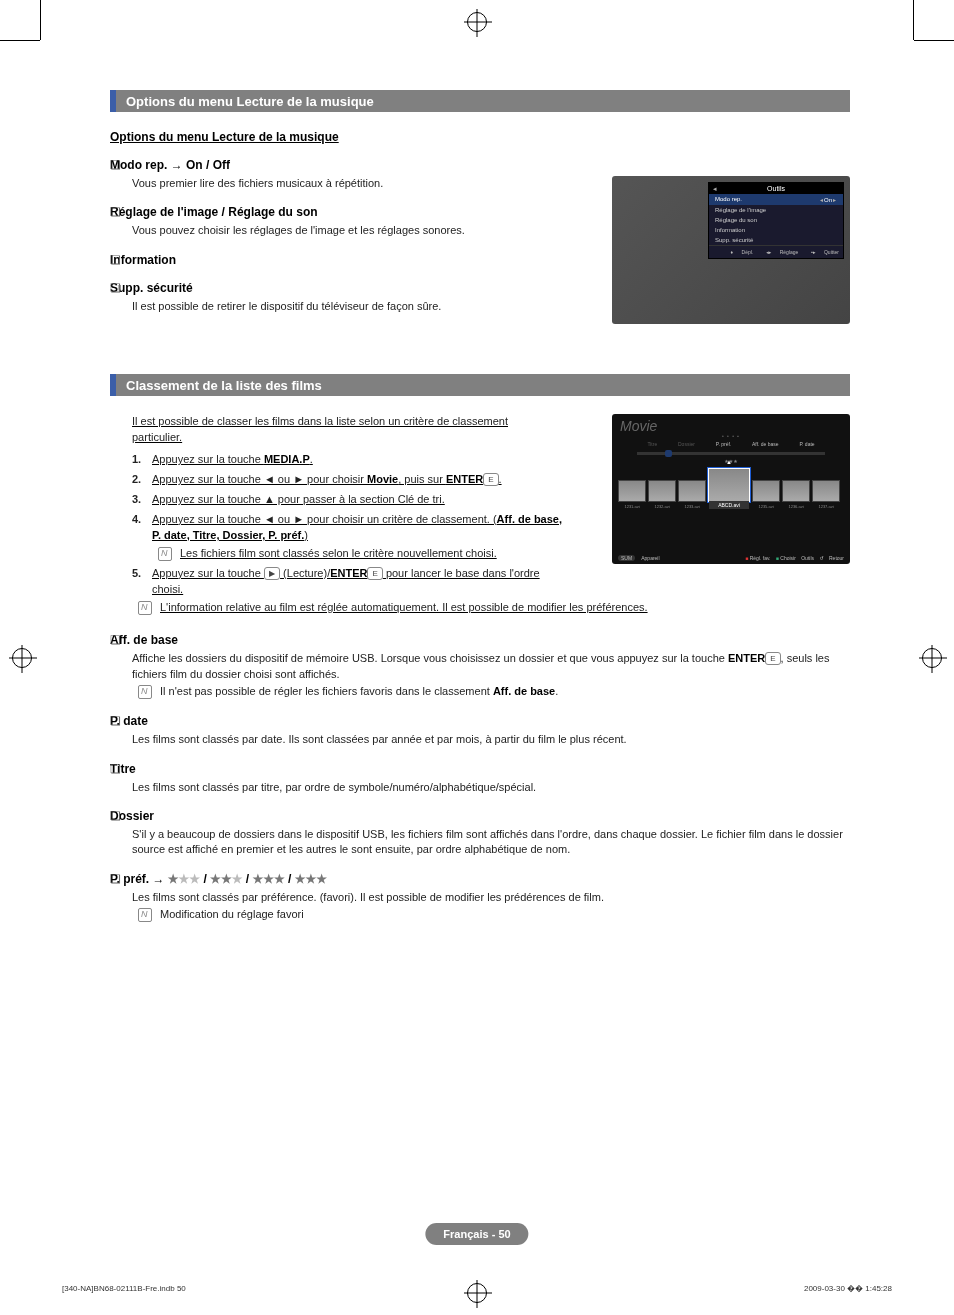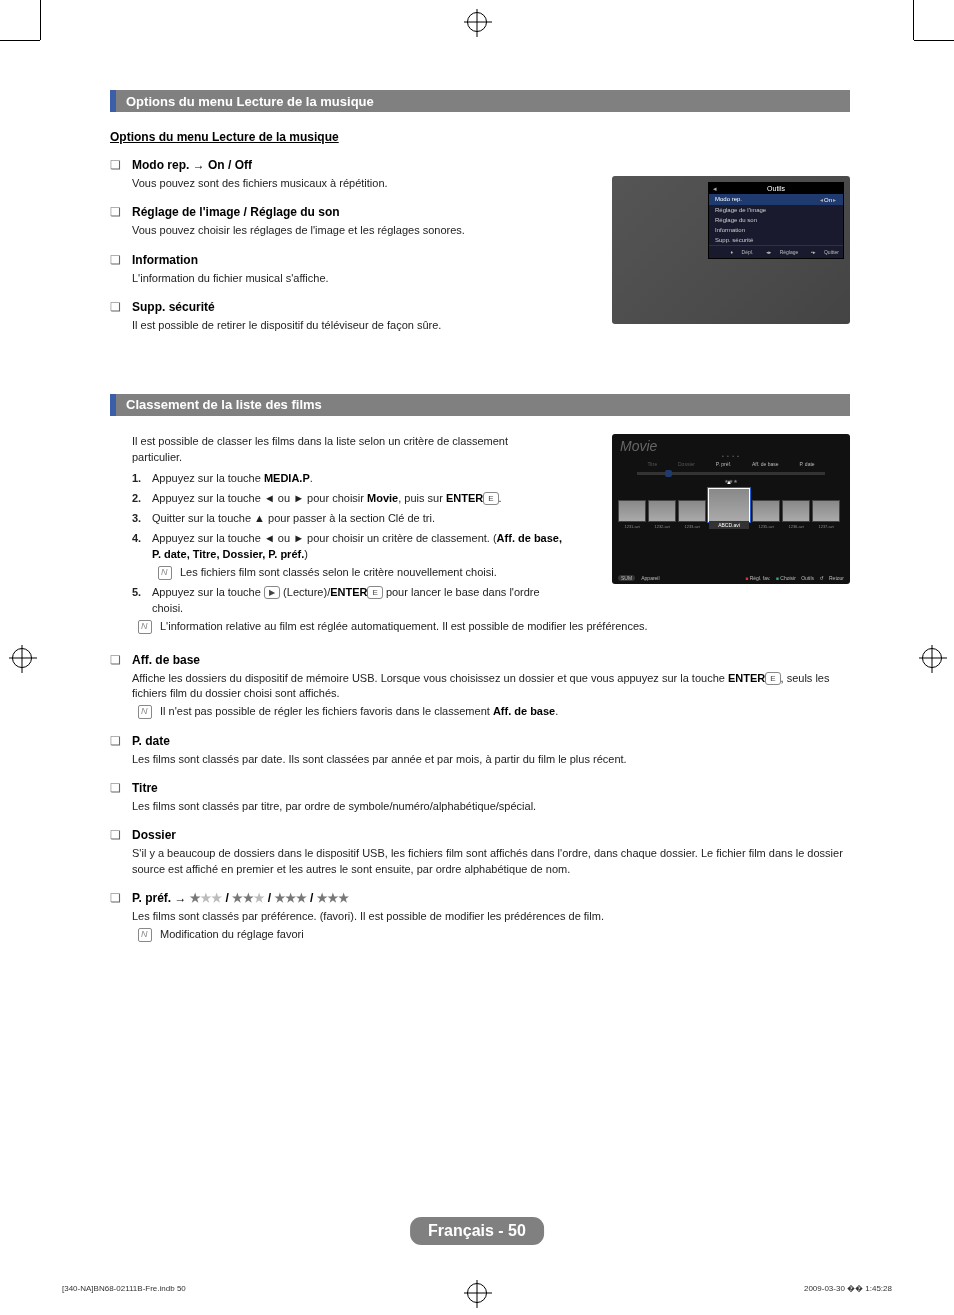--- a/index.html
+++ b/index.html
@@ -64,21 +64,20 @@
     text-decoration: underline;
     font-size: 12px;
     margin-bottom: 14px;
   }
 
   .opt-block { margin-bottom: 14px; }
   .opt-title {
     font-weight: bold;
     font-size: 12px;
     margin-bottom: 4px;
-    padding-left: 22px;
     position: relative;
   }
   .opt-title::before {
     content: "❏";
     position: absolute;
     left: 0;
     color: #666;
     font-weight: normal;
   }
   .opt-desc {
@@ -338,21 +337,21 @@
   }
 
   .page-footer-badge {
     position: absolute;
     left: 50%;
     transform: translateX(-50%);
     bottom: 70px;
     background: #808080;
     color: #fff;
     font-weight: bold;
-    font-size: 16px;
+    font-size: 11px;
     padding: 5px 18px;
     border-radius: 11px;
   }
   .footer-file {
     position: absolute;
     bottom: 22px;
     left: 62px;
     font-size: 8px;
     color: #333;
   }
@@ -363,20 +362,21 @@
     font-size: 8px;
     color: #333;
   }
 
   .sec2-wrap {
     position: relative;
     margin-top: 60px;
   }
   .section2-body {
     margin-top: 7px;
+    text-decoration: underline;
   }
   .star { color: #bbb; font-size: 12px; }
   .star.filled { color: #777; }
 
   .inline-btn {
     display: inline-block;
     border: 1px solid #888;
     border-radius: 3px;
     padding: 0 4px;
     font-size: 8px;
@@ -404,29 +404,28 @@
   <div class="section-head">
     <div class="bar"></div>
     <div class="title">Options du menu Lecture de la musique</div>
   </div>
 
   <div style="position:relative;">
     <div class="sub-underline">Options du menu Lecture de la musique</div>
 
     <div class="opt-block">
       <div class="opt-title">Modo rep. → On / Off</div>
-      <div class="opt-desc">Vous pouvez sont des fichiers musicaux à répétition.</div>
+      <div class="opt-desc">Vous premier lire des fichiers musicaux à répétition.</div>
     </div>
     <div class="opt-block">
       <div class="opt-title">Réglage de l'image / Réglage du son</div>
       <div class="opt-desc">Vous pouvez choisir les réglages de l'image et les réglages sonores.</div>
     </div>
     <div class="opt-block">
       <div class="opt-title">Information</div>
-      <div class="opt-desc">L'information du fichier musical s'affiche.</div>
     </div>
     <div class="opt-block">
       <div class="opt-title">Supp. sécurité</div>
       <div class="opt-desc">Il est possible de retirer le dispositif du téléviseur de façon sûre.</div>
     </div>
 
     <div class="screenshot1">
       <div class="ss1-panel">
         <div class="ptitle">Outils</div>
         <div class="row sel">
@@ -464,21 +463,21 @@
       <div class="intro">Il est possible de classer les films dans la liste selon un critère de classement particulier.</div>
 
       <ol class="steps">
         <li><span class="num">1.</span>
           <span>Appuyez sur la touche </span><b>MEDIA.P</b><span>.</span>
         </li>
         <li><span class="num">2.</span>
           <span>Appuyez sur la touche ◄ ou ► pour choisir </span><b>Movie</b><span>, puis sur </span><b>ENTER</b><span class="inline-btn">E</span><span>.</span>
         </li>
         <li><span class="num">3.</span>
-          <span>Quitter sur la touche ▲ pour passer à la section Clé de tri.</span>
+          <span>Appuyez sur la touche ▲ pour passer à la section Clé de tri.</span>
         </li>
         <li><span class="num">4.</span>
           <span>Appuyez sur la touche ◄ ou ► pour choisir un critère de classement. (</span><b>Aff. de base, P. date, Titre, Dossier, P. préf.</b><span>)</span>
           <div class="note">Les fichiers film sont classés selon le critère nouvellement choisi.</div>
         </li>
         <li><span class="num">5.</span>
           <span>Appuyez sur la touche </span><span class="inline-btn">▶</span><span> (Lecture)/</span><b>ENTER</b><span class="inline-btn">E</span><span> pour lancer le base dans l'ordre choisi.</span>
           <div class="note" style="margin-left:-20px; width:700px;">L'information relative au film est réglée automatiquement. Il est possible de modifier les préférences.</div>
         </li>
       </ol>

